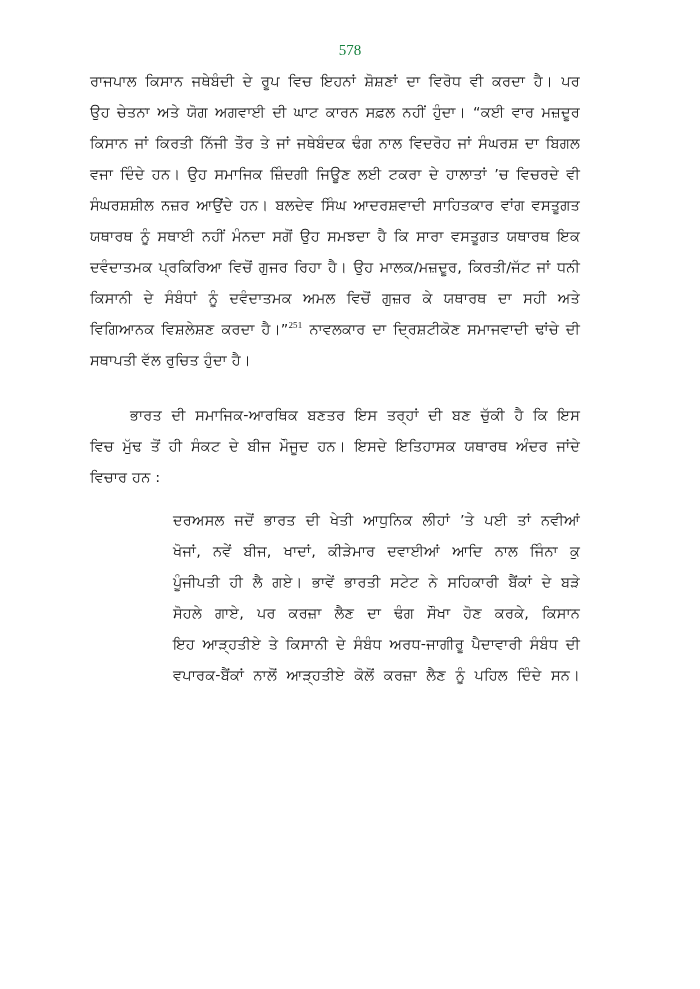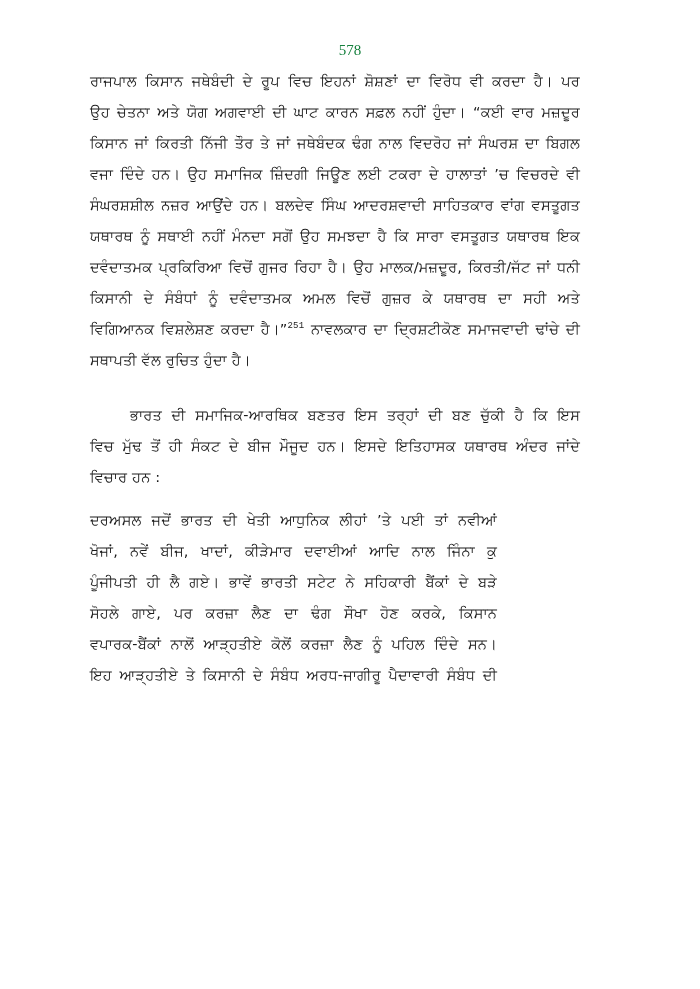--- a/index.html
+++ b/index.html
@@ -44,24 +44,25 @@
       text-align-last: left;
     }
     .line.indent {
       padding-left: 40px;
       margin-top: 12px;
     }
     .gap {
       height: 12px;
     }
     .quote {
+      margin-left: 83px;
       width: 407px;
     }
     sup.fn {
-      font-family: Liberation Mono, monospace;
+      font-family: Liberation Serif, serif;
       font-size: 9px;
       vertical-align: 6px;
       line-height: 0;
     }
   </style>
 </head>
 <body>
 
 <div class="page-number">578</div>
 
@@ -88,17 +89,17 @@
     <div class="line last">ਵਿਚਾਰ ਹਨ :</div>
   </div>
 
   <div class="gap"></div>
 
   <div class="quote">
     <div class="line">ਦਰਅਸਲ ਜਦੋਂ ਭਾਰਤ ਦੀ ਖੇਤੀ ਆਧੁਨਿਕ ਲੀਹਾਂ ’ਤੇ ਪਈ ਤਾਂ ਨਵੀਆਂ</div>
     <div class="line">ਖੋਜਾਂ, ਨਵੇਂ ਬੀਜ, ਖਾਦਾਂ, ਕੀੜੇਮਾਰ ਦਵਾਈਆਂ ਆਦਿ ਨਾਲ ਜਿੰਨਾ ਕੁ</div>
     <div class="line">ਪੂੰਜੀਪਤੀ ਹੀ ਲੈ ਗਏ। ਭਾਵੇਂ ਭਾਰਤੀ ਸਟੇਟ ਨੇ ਸਹਿਕਾਰੀ ਬੈਂਕਾਂ ਦੇ ਬੜੇ</div>
     <div class="line">ਸੋਹਲੇ ਗਾਏ, ਪਰ ਕਰਜ਼ਾ ਲੈਣ ਦਾ ਢੰਗ ਸੌਖਾ ਹੋਣ ਕਰਕੇ, ਕਿਸਾਨ</div>
+    <div class="line">ਇਹ ਆੜ੍ਹਤੀਏ ਤੇ ਕਿਸਾਨੀ ਦੇ ਸੰਬੰਧ ਅਰਧ-ਜਾਗੀਰੂ ਪੈਦਾਵਾਰੀ ਸੰਬੰਧ ਦੀ</div>
     <div class="line">ਵਪਾਰਕ-ਬੈਂਕਾਂ ਨਾਲੋਂ ਆੜ੍ਹਤੀਏ ਕੋਲੋਂ ਕਰਜ਼ਾ ਲੈਣ ਨੂੰ ਪਹਿਲ ਦਿੰਦੇ ਸਨ।</div>
-    <div class="line">ਇਹ ਆੜ੍ਹਤੀਏ ਤੇ ਕਿਸਾਨੀ ਦੇ ਸੰਬੰਧ ਅਰਧ-ਜਾਗੀਰੂ ਪੈਦਾਵਾਰੀ ਸੰਬੰਧ ਦੀ</div>
   </div>
 
 </div>
 
 </body></html>

